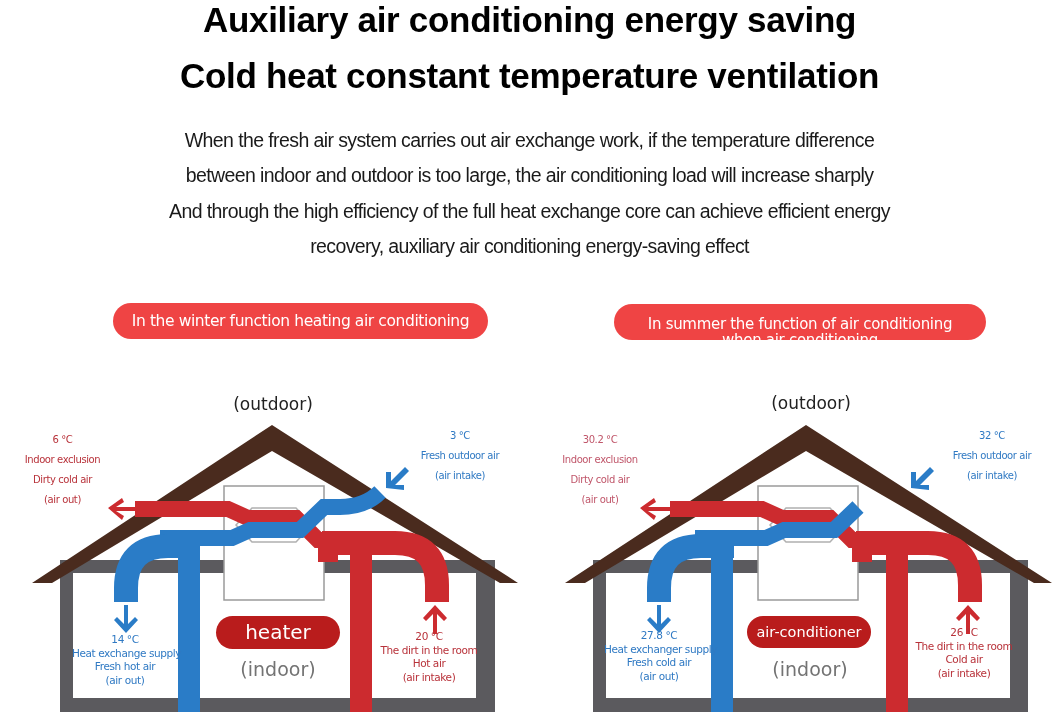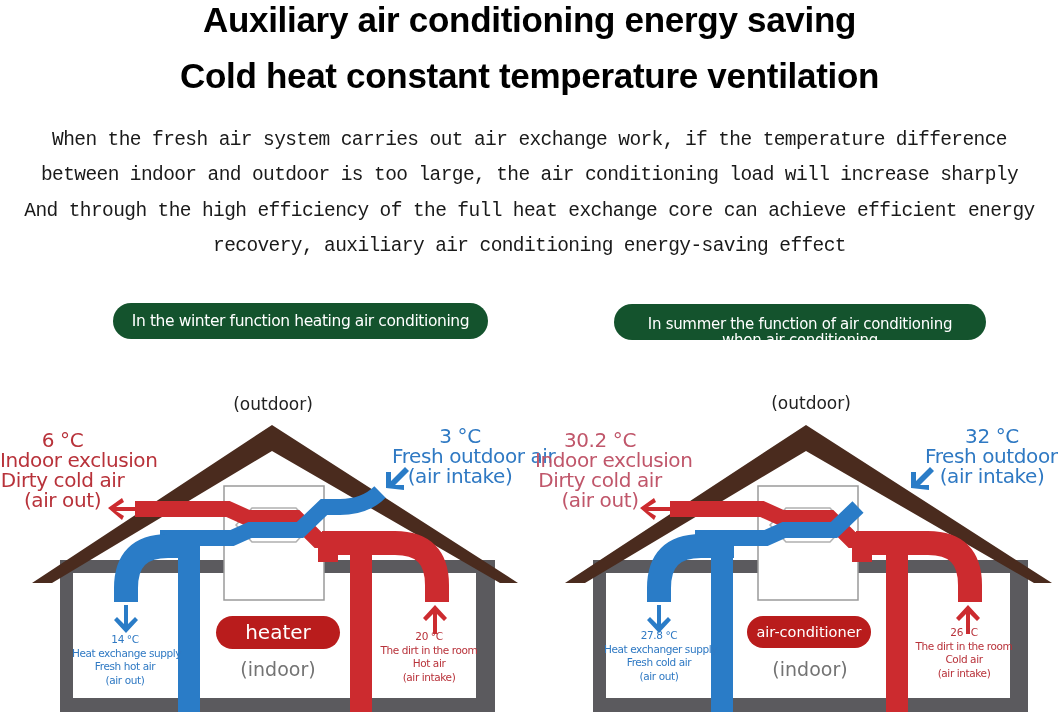--- a/index.html
+++ b/index.html
@@ -1,30 +1,30 @@
 <!DOCTYPE html>
 <html><head>
 <meta charset="utf-8">
 <style>
   html, body { margin:0; padding:0; background:#ffffff; }
   body { width:1059px; height:712px; position:relative; overflow:hidden; font-family:"Liberation Sans", sans-serif; }
   .title { position:absolute; left:0; width:1059px; text-align:center; font-weight:bold; font-size:35px; color:#000; letter-spacing:-0.3px; }
   .t1 { top:0px; }
   .t2 { top:56px; }
-  .desc { position:absolute; left:0; width:1059px; text-align:center; font-family:Liberation Mono, monospace; font-size:19.5px; color:#1a1a1a; letter-spacing:-0.6px; }
-  .pill { position:absolute; background:#14532d; color:#fff; border-radius:20px; font-family:"DejaVu Sans", sans-serif; text-align:center; }
+  .desc { position:absolute; left:0; width:1059px; text-align:center; font-family:Liberation Sans, sans-serif; font-size:19.5px; color:#1a1a1a; letter-spacing:-0.6px; }
+  .pill { position:absolute; background:#ef4444; color:#fff; border-radius:20px; font-family:"DejaVu Sans", sans-serif; text-align:center; }
   .pill-w { left:113px; top:303px; width:375px; height:36px; line-height:36px; font-size:15.5px; letter-spacing:-0.4px; }
   .pill-s { left:614px; top:304px; width:372px; height:36px; font-size:15px; line-height:16px; padding-top:12px; box-sizing:border-box; letter-spacing:-0.3px; }
   .panel { position:absolute; top:380px; width:529px; height:332px; }
   .panel svg { position:absolute; left:0; top:0; }
   .lbl { position:absolute; text-align:center; font-family:"DejaVu Sans", sans-serif; white-space:nowrap; }
   .outdoor { font-size:17px; color:#222; }
   .red { color:#b8323a; }
   .blue { color:#2f79c3; }
-  .lg { font-size:20px; line-height:20px; letter-spacing:-0.4px; }
+  .lg { font-size:10px; line-height:20px; letter-spacing:-0.4px; }
   .sm { font-size:10.5px; line-height:13.5px; letter-spacing:-0.4px; }
   .badge { position:absolute; background:#b91c1c; color:#fff; border-radius:17px; text-align:center; font-family:"DejaVu Sans", sans-serif; }
   .indoor { font-size:19px; color:#737373; }
 </style>
 </head>
 <body>
 
 <div class="title t1">Auxiliary air conditioning energy saving</div>
 <div class="title t2">Cold heat constant temperature ventilation</div>
 

